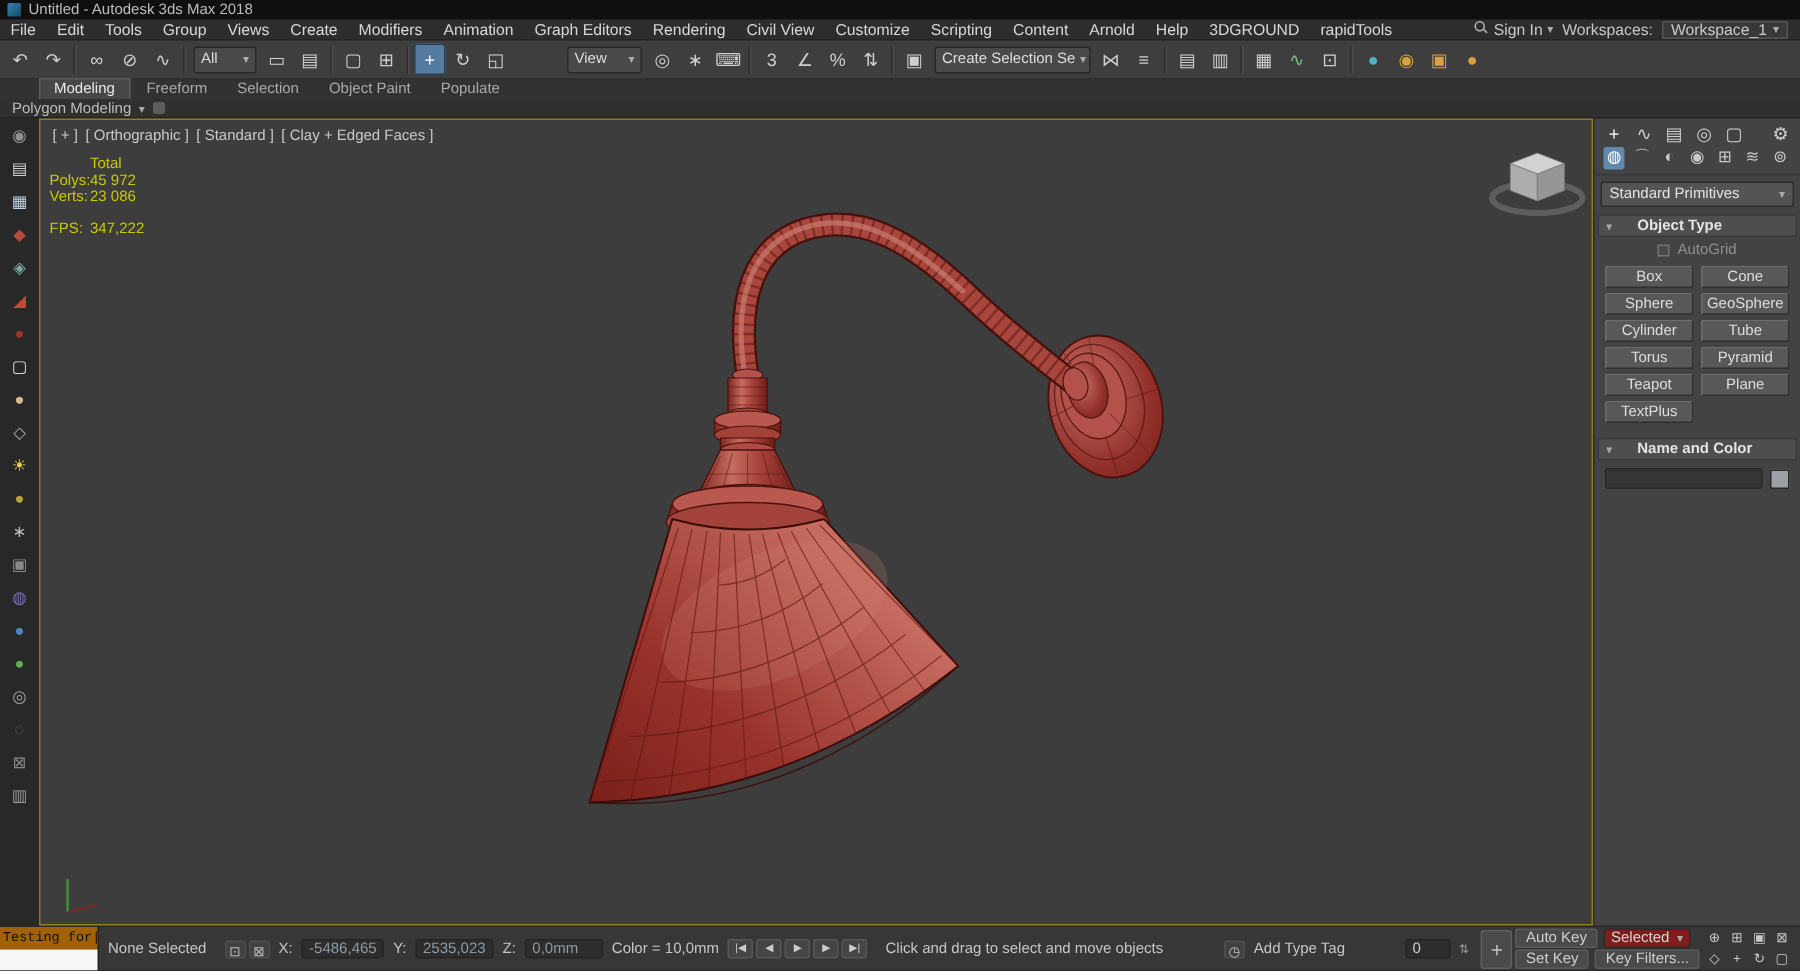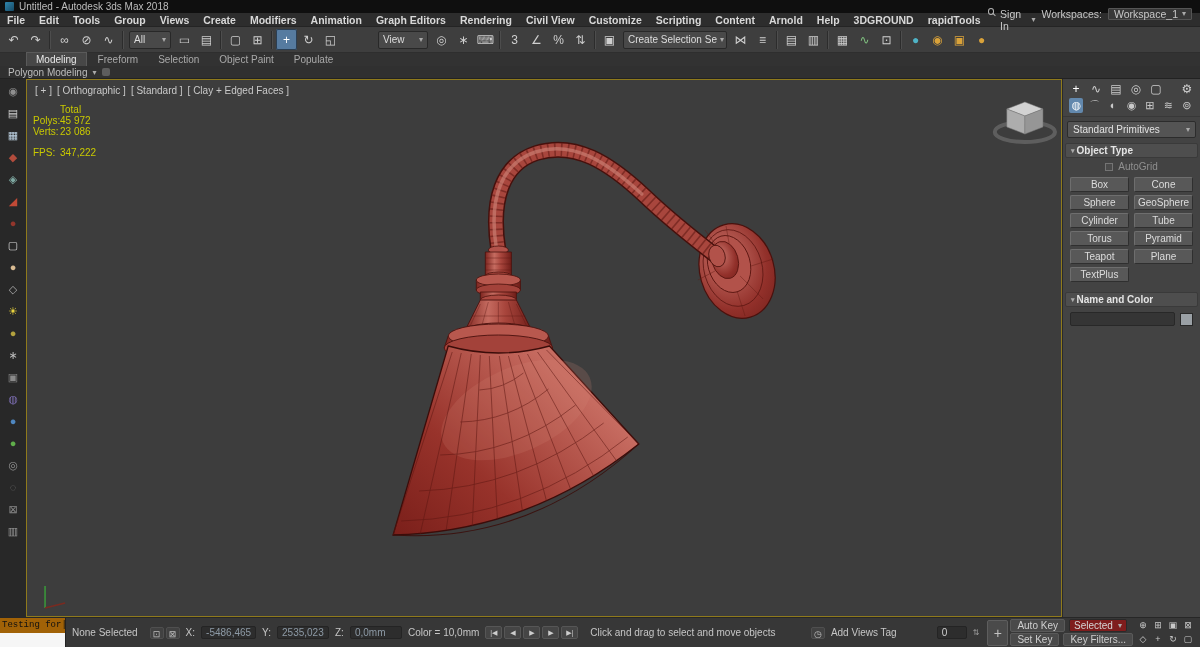--- a/index.html
+++ b/index.html
@@ -5,21 +5,21 @@
   * { margin:0; padding:0; box-sizing:border-box; }
   html,body { width:1200px; height:647px; overflow:hidden; background:#1a1a1a;
     font-family:"Liberation Sans", sans-serif; font-size:11px; color:#d2d2d2; }
 
   
   .titlebar { height:13px; background:#0f0f0f; display:flex; align-items:center; gap:5px; padding:0 5px; font-size:10px; color:#bdbdbd; }
   .app-icon { width:9px; height:9px; background:linear-gradient(135deg,#2f86ad,#174a66); border-radius:1px; flex:0 0 auto; }
 
   
   .menubar { height:14px; background:#2d2d2d; display:flex; align-items:center; font-size:10.5px; border-bottom:1px solid #242424; }
-  .menu-item { padding:0 7px; color:#d8d8d8; white-space:nowrap;font-weight:bold; }
+  .menu-item { padding:0 7px; color:#d8d8d8; white-space:nowrap; }
   .menu-right { margin-left:auto; display:flex; align-items:flex-start; gap:6px; padding-right:8px; color:#c9c9c9; }
   .mag { width:7px; height:7px; border:1px solid #b5b5b5; border-radius:50%; position:relative; }
   .mag::after { content:""; position:absolute; width:4px; height:1px; background:#b5b5b5; transform:rotate(45deg); right:-3px; bottom:-1px; }
   .dd-mini { display:flex; align-items:center; gap:3px; }
   .ws-box { display:flex; align-items:center; gap:4px; background:#383838; border:1px solid #555; padding:0 5px; height:12px; border-radius:1px; }
   .chev { font-size:8px; color:#aaa; }
 
   
   .toolbar { height:26px; background:#3e3e3e; display:flex; align-items:center; padding:0 3px; gap:1px; border-bottom:1px solid #2e2e2e; }
   .tb-icon { width:21px; height:21px; display:flex; align-items:center; justify-content:center; color:#cfcfcf; font-size:12px; border-radius:2px; flex:0 0 auto; }
@@ -52,21 +52,21 @@
   
   .command-panel { width:138px; background:#434343; display:flex; flex-direction:column; font-size:10px; border-left:1px solid #2a2a2a; }
   .cp-tabs { display:flex; align-items:center; gap:6px; padding:3px 6px 1px; color:#cfcfcf; font-size:12px; }
   .cp-tab { width:14px; height:14px; line-height:14px; text-align:center; }
   .cp-tab.active { color:#ffffff; }
   .cp-tab:last-child { margin-left:auto; }
   .cp-cats { display:flex; align-items:center; gap:4px; padding:1px 6px 3px; color:#c9c9c9; font-size:11px; border-bottom:1px solid #383838; }
   .cp-cat { width:15px; height:15px; line-height:15px; text-align:center; border-radius:2px; }
   .cp-cat.active { background:#6288ad; color:#fff; }
   .cp-dd { margin:4px 4px 2px; height:17px; background:#545454; border:1px solid #2c2c2c; border-radius:2px; display:flex; align-items:center; justify-content:space-between; padding:0 5px; color:#e2e2e2; }
-  .rollout-header { margin:3px 2px 0; background:#4e4e4e; height:15px; display:flex; align-items:center; gap:2px; padding:0 5px; color:#e4e4e4; border:1px solid #3a3a3a; border-radius:2px; font-weight:bold; }
+  .rollout-header { margin:3px 2px 0; background:#4e4e4e; height:15px; display:flex; align-items:center; gap:17px; padding:0 5px; color:#e4e4e4; border:1px solid #3a3a3a; border-radius:2px; font-weight:bold; }
   .rollout-header .chev { font-size:7px; }
   .autogrid-row { display:flex; align-items:center; justify-content:center; gap:5px; height:17px; color:#8f8f8f; }
   .checkbox { width:8px; height:8px; background:#4a4a4a; border:1px solid #747474; }
   .cp-grid { display:grid; grid-template-columns:1fr 1fr; gap:3px 5px; padding:2px 7px 7px; }
   .cp-btn { height:15px; line-height:14px; text-align:center; background:#585858; color:#dcdcdc;
     border:1px solid; border-color:#6e6e6e #2f2f2f #2f2f2f #6e6e6e; border-radius:2px; overflow:hidden; }
   .nc-row { display:flex; align-items:center; gap:5px; padding:5px 7px; }
   .nc-input { flex:1; height:14px; background:#353535; border:1px solid #282828; border-radius:2px; }
   .nc-swatch { width:13px; height:13px; background:#9aa0a5; border:1px solid #282828; }
   .cp-fill { flex:1; }
@@ -427,21 +427,21 @@
           <div class="tr-btn">◀</div>
           <div class="tr-btn">▶</div>
           <div class="tr-btn">▶</div>
           <div class="tr-btn">▶|</div>
         </span>
     </div>
     <div class="sb-row">
       <span class="sb-lab">Click and drag to select and move objects</span>
       <span class="sb-spacer"></span>
       <span class="sb-icon">◷</span>
-      <span class="sb-lab">Add Views Tag</span>
+      <span class="sb-lab">Add Type Tag</span>
       <span style="width:28px"></span>
       <span class="sb-field small">0</span>
       <span class="spin">⇅</span>
     </div>
   </div>
 
   <div class="key-big">+</div>
 
   <div class="keys-col">
     <div class="keys-row">

